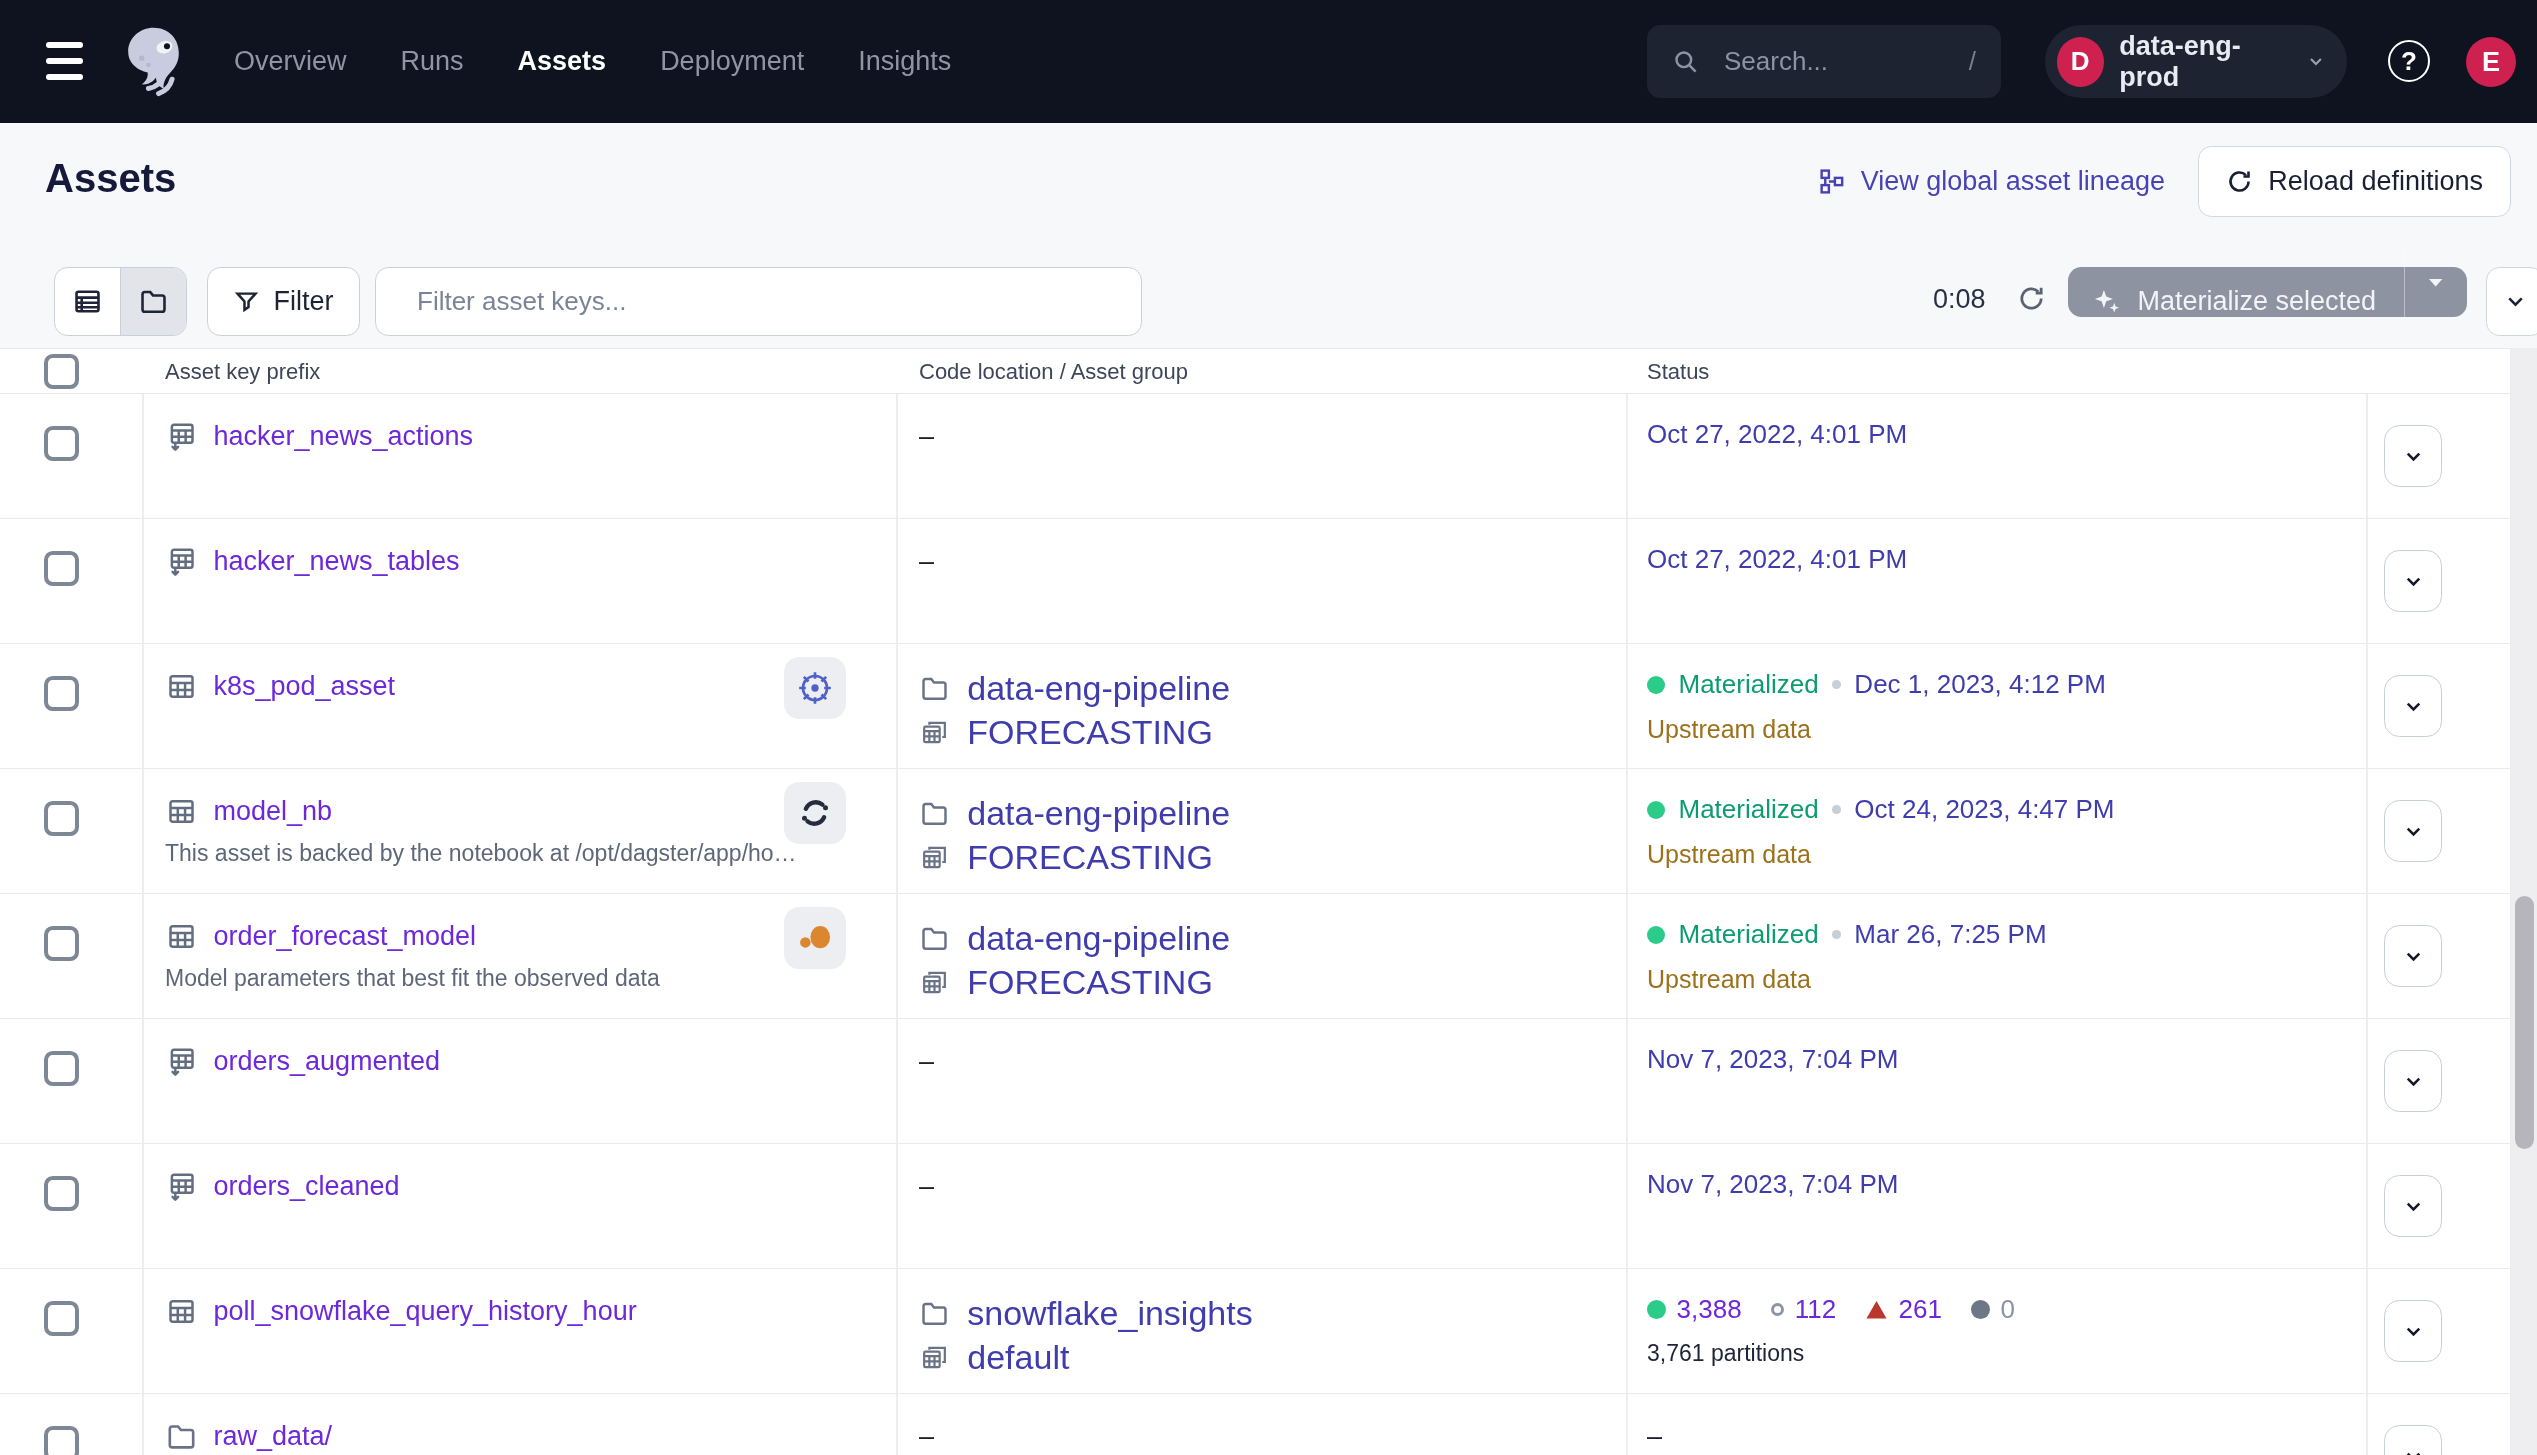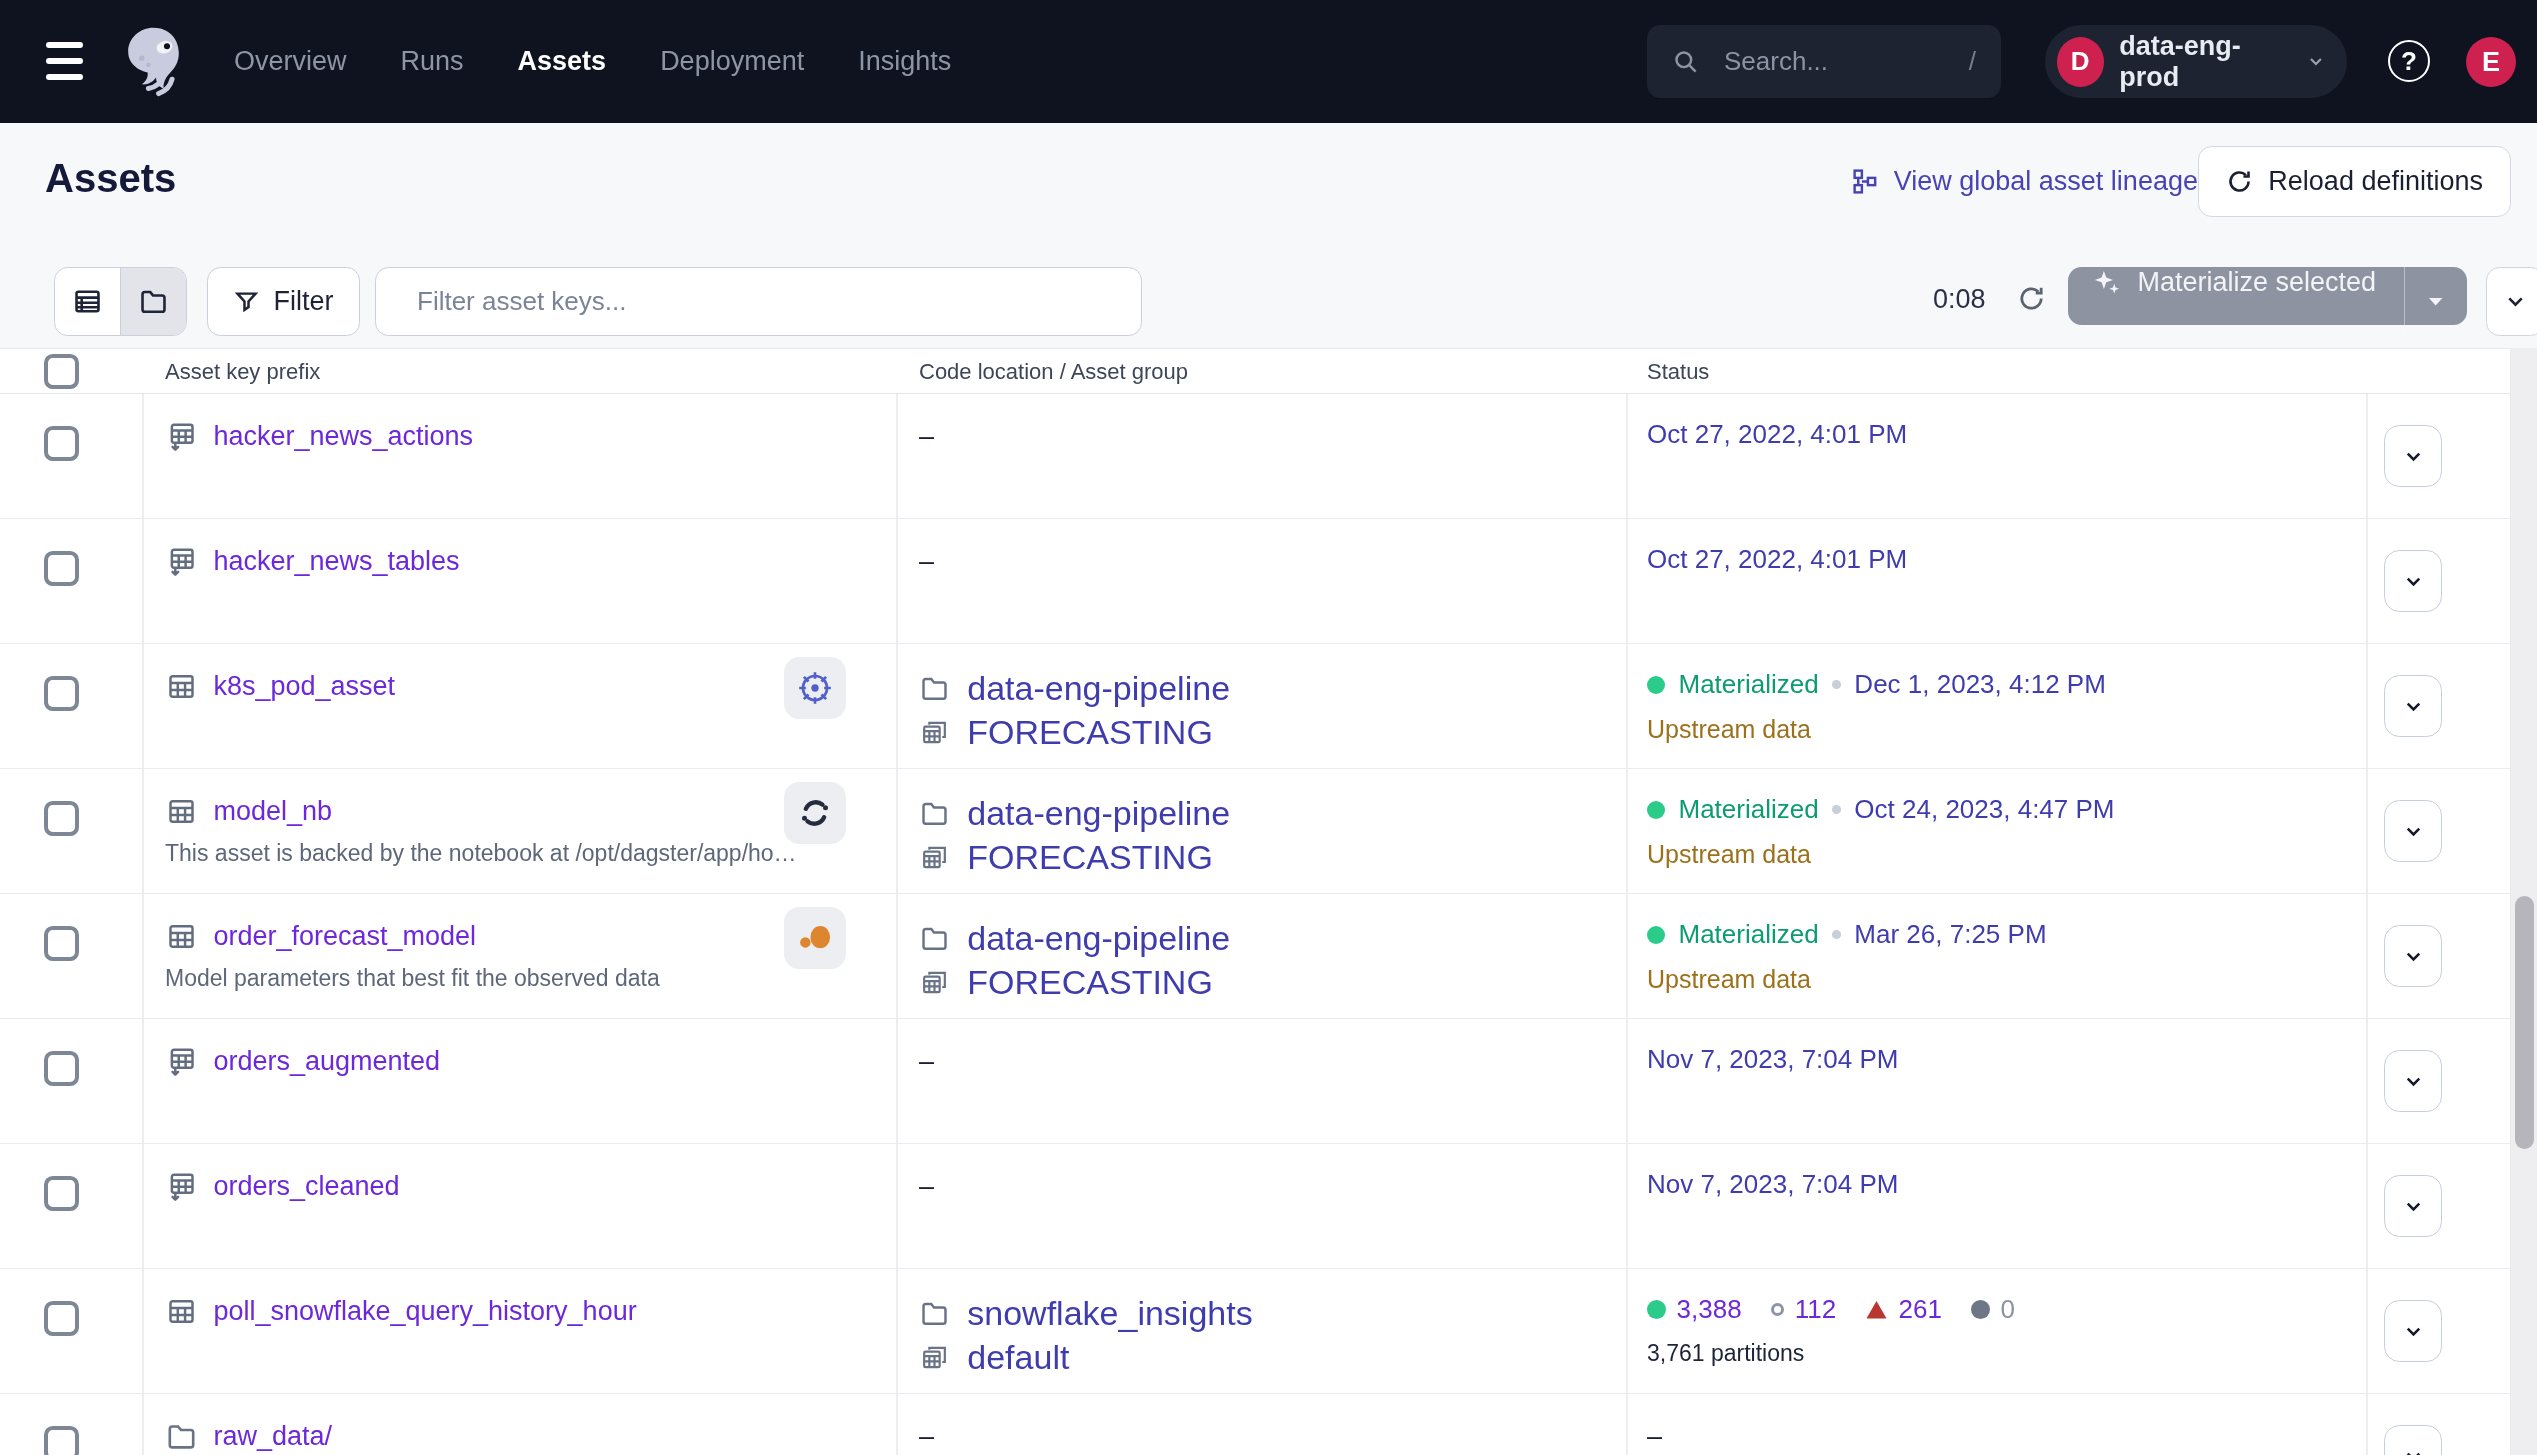--- a/index.html
+++ b/index.html
@@ -20,35 +20,35 @@
   .search-slash { font-size:26px; color:#767e90; }
   .deploy-pill { position:absolute; left:2045px; top:25px; width:302px; height:73px; background:#1d2330; border-radius:38px; display:flex; align-items:center; padding:0 21px 0 11.5px; gap:15.4px; cursor:pointer; }
   .deploy-badge { width:50px; height:50px; border-radius:50%; background:#ce2150; color:#fff; font-size:26px; font-weight:700; display:flex; align-items:center; justify-content:center; }
   .deploy-name { font-size:27px; font-weight:600; color:#e8ebf2; }
   .help-btn { position:absolute; left:2388px; top:40px; width:42px; height:42px; border:2.9px solid #ffffff; border-radius:50%; color:#ffffff; font-size:26px; font-weight:700; display:flex; align-items:center; justify-content:center; cursor:pointer; }
   .avatar { position:absolute; left:2466px; top:37px; width:50px; height:50px; border-radius:50%; background:#ce2150; color:#fff; font-size:27px; font-weight:700; display:flex; align-items:center; justify-content:center; cursor:pointer; }
 
   
   .page-header { position:absolute; left:0; top:123px; width:2538px; height:117px; }
   .page-title { position:absolute; left:45px; top:33px; font-size:40px; font-weight:700; color:#15193a; }
-  .header-actions { position:absolute; right:27px; top:23px; height:71px; display:flex; align-items:center; }
+  .header-actions { position:absolute; right:27px; top:23px; height:71px; display:flex; align-items:center; gap:33px; }
   .lineage-link { display:flex; align-items:center; gap:13.5px; color:#4843b4; font-size:27px; font-weight:500; cursor:pointer; }
   .reload-btn { height:71px; border-radius:13.5px; border:1.9px solid #d2d8e2; background:#ffffff; display:flex; align-items:center; gap:15.4px; padding:0 27px; font-size:27px; color:#1a1f33; cursor:pointer; }
 
   
   .toolbar { position:absolute; left:16px; top:240px; width:2538px; height:108px; }
   .seg-control { position:absolute; left:38px; top:27px; width:133px; height:69px; border:1.9px solid #c9d0dc; border-radius:13.5px; background:#fff; display:flex; overflow:hidden; }
   .seg { flex:1; display:flex; align-items:center; justify-content:center; cursor:pointer; }
   .seg.selected { background:#e2e4ea; border-left:1.9px solid #c9d0dc; }
   .filter-btn { position:absolute; left:191px; top:27px; height:69px; border:1.9px solid #c9d0dc; border-radius:13.5px; background:#fff; display:flex; align-items:center; gap:13.5px; padding:0 25px; font-size:27px; color:#1d2235; cursor:pointer; }
   .filter-input { position:absolute; left:359px; top:27px; width:767px; height:69px; border:1.9px solid #c9d0dc; border-radius:13.5px; background:#fff; padding:0 41px; font-size:26px; color:#1d2235; font-family:inherit; outline:none; }
   .filter-input::placeholder { color:#7a8496; }
   .timer { position:absolute; left:1917px; top:44px; font-size:27px; color:#2a3044; font-weight:500; }
   .refresh-ic { position:absolute; left:2001px; top:44px; cursor:pointer; }
-  .mat-btn { position:absolute; left:2052px; top:27px; width:399px; height:58px; background:#8d93a0; border-radius:13.5px; display:flex; align-items:flex-start; color:#f3f4f7; cursor:pointer; }
+  .mat-btn { position:absolute; left:2052px; top:27px; width:399px; height:50px; background:#8d93a0; border-radius:13.5px; display:flex; align-items:flex-end; color:#f3f4f7; cursor:pointer; }
   .mat-main { flex:1; display:flex; align-items:center; gap:15.4px; padding:0 9.6px 0 23px; font-size:27px; font-weight:500; }
   .mat-caret { width:63px; height:69px; border-left:1.9px solid rgba(255,255,255,.4); display:flex; align-items:center; justify-content:center; cursor:pointer; }
   .tb-chevron-btn { position:absolute; left:2470px; top:27px; width:58px; height:69px; border:1.9px solid #cfd5df; border-radius:13.5px; background:#fff; display:flex; align-items:center; justify-content:center; cursor:pointer; }
 
   
   .tablewrap { position:absolute; left:0; top:348px; width:2511px; height:1107px; background:#ffffff; border-top:1.9px solid #e8eaef; border-right:1.9px solid #e8eaef; }
   .vline { position:absolute; top:0; bottom:0; width:1.9px; background:#eceef2; }
   .thead { position:relative; height:45px; border-bottom:1.9px solid #e4e7ec; }
   .th { position:absolute; font-size:22px; color:#3d4659; top:9.6px; }
   .th-check { left:44px; top:4.8px; }

